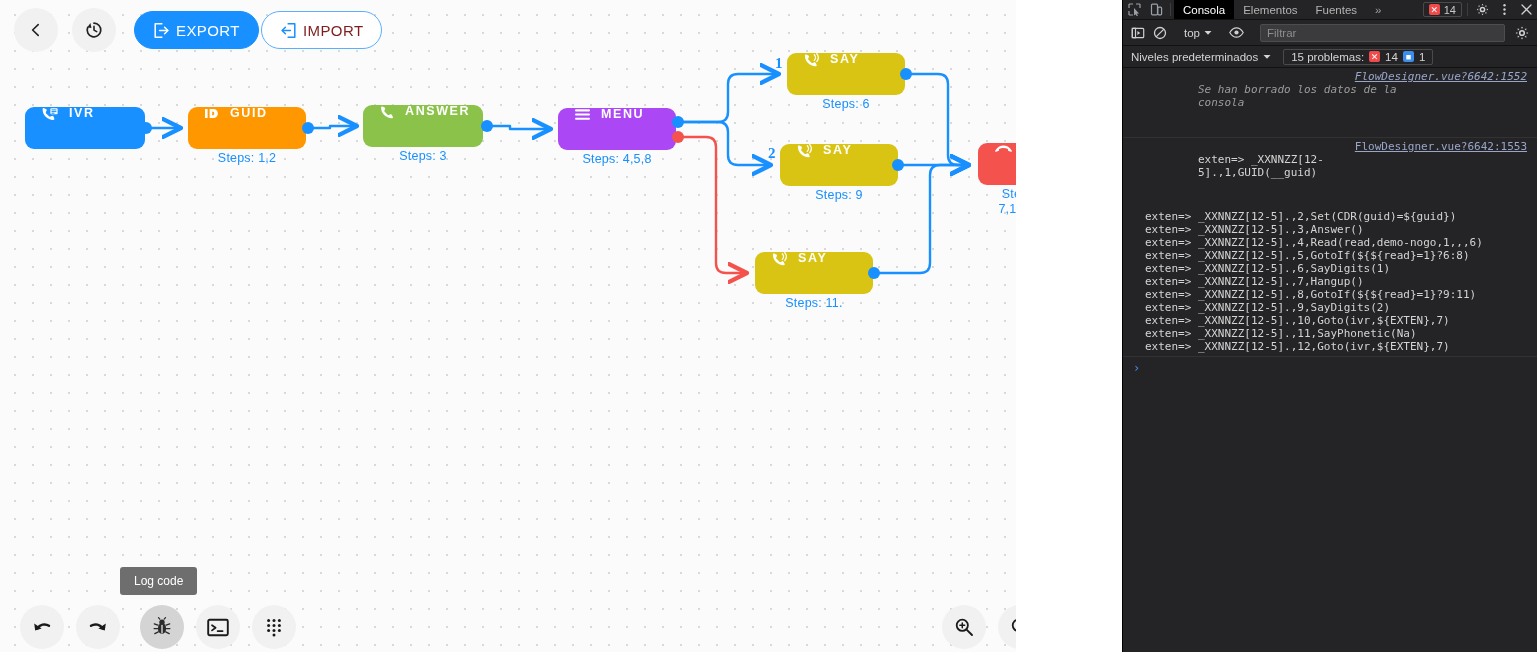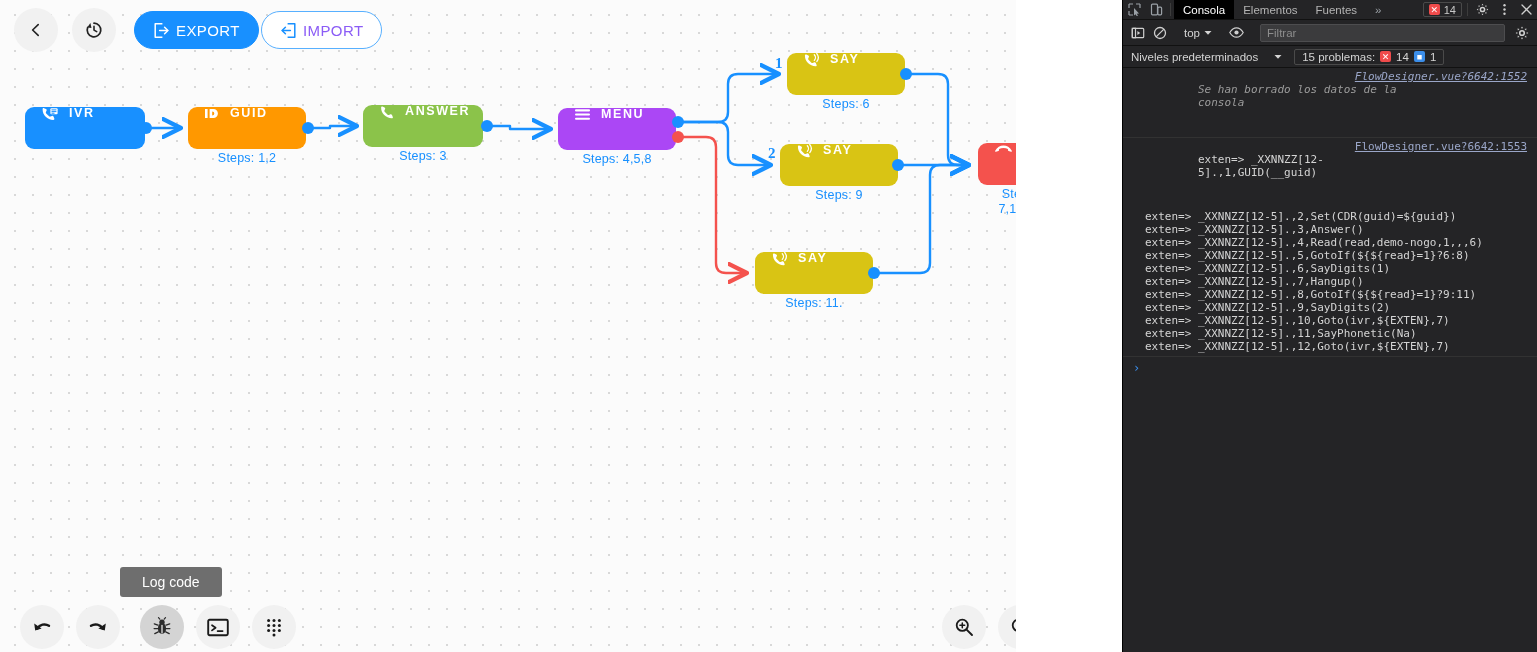--- a/index.html
+++ b/index.html
@@ -36,21 +36,21 @@
 
   
   .pill {
     position: absolute; height: 38px;
     display: flex; align-items: center; gap: 6px;
     padding: 0 18px; border-radius: 19px;
     font-size: 15px; font-weight: 500; letter-spacing: .4px;
     cursor: pointer; white-space: nowrap;
   }
   .pill.primary { background: #1890ff; color: #fff; border: 1px solid #1890ff; }
-  .pill.ghost  { background: #fff; color: #8b5cf6; border: 1px solid #58b0ff; }
+  .pill.ghost  { background: #fff; color: #7f1d1d; border: 1px solid #58b0ff; }
 
   
   .node {
     position: absolute;
     border-radius: 9px;
     display: flex; align-items: flex-start;
     padding-left: 16px; gap: 10px;
     color: #fff; font-size: 12.5px; font-weight: bold;
     letter-spacing: 1.6px;
     cursor: pointer;
@@ -85,21 +85,21 @@
     font-size: 15px; font-weight: bold; font-family: "Liberation Serif", serif;
     pointer-events: none;
   }
 
   #edges { position: absolute; left: 0; top: 0; width: 1122px; height: 652px; pointer-events: none; }
 
   
   #tooltip {
     position: absolute;
     background: #6e6e6e; color: #fff;
-    font-size: 14px; padding: 7px 22px; border-radius: 3px;
+    font-size: 12px; padding: 7px 14px; border-radius: 3px;
     white-space: nowrap;
   }
 
   
   #devtools {
     position: absolute; left: 1122px; top: 0;
     width: 415px; height: 652px;
     background: #242426;
     color: #d4d4d4;
     font-family: "DejaVu Sans Mono", monospace;
@@ -155,21 +155,21 @@
     color: #cfcfcf; font-size: 11.5px; padding: 0 6px;
     font-family: "Liberation Sans", sans-serif;
   }
   #filter-input::placeholder { color: #8d8d8d; }
 
   #dt-levelbar {
     height: 22px; display: flex; align-items: center; gap: 0;
     padding: 0 8px; background: #242426; border-bottom: 1px solid #111;
     font-family: "Liberation Sans", sans-serif; font-size: 11.5px;
   }
-  .lvl-select { display: flex; align-items: center; gap: 16px; color: #d4d4d4; cursor: pointer; }
+  .lvl-select { display: flex; align-items: center; gap: 5px; color: #d4d4d4; cursor: pointer; }
   .probs {
     display: flex; align-items: center; gap: 5px;
     border: 1px solid #4a4a4a; border-radius: 2px;
     padding: 1px 7px; margin-left: 12px; color: #d4d4d4; cursor: pointer;
   }
 
   #console-log { padding: 0; }
   .logrow {
     position: relative;
     padding: 2px 8px 2px 22px;

